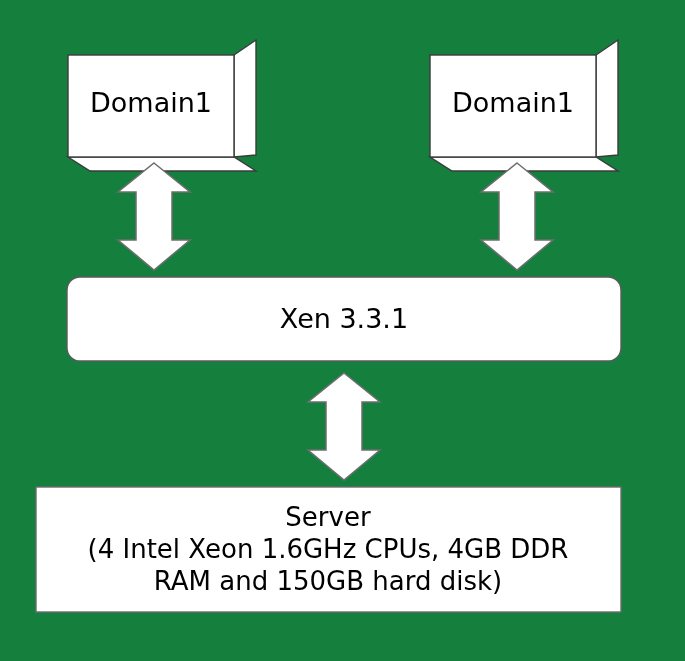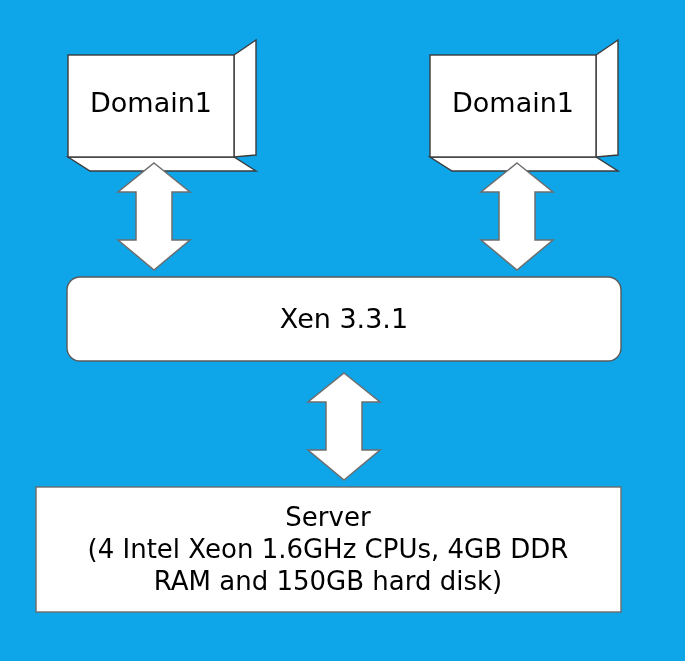--- a/index.html
+++ b/index.html
@@ -4,21 +4,21 @@
 <style>
   html, body {
     margin: 0;
     padding: 0;
     background: #ffffff;
   }
   #diagram-root {
     position: relative;
     width: 685px;
     height: 661px;
-    background: #0ea5e9;
+    background: #15803d;
     font-family: "DejaVu Sans", sans-serif;
     overflow: hidden;
   }
   .svg-layer {
     position: absolute;
     top: 0;
     left: 0;
     width: 685px;
     height: 661px;
   }

